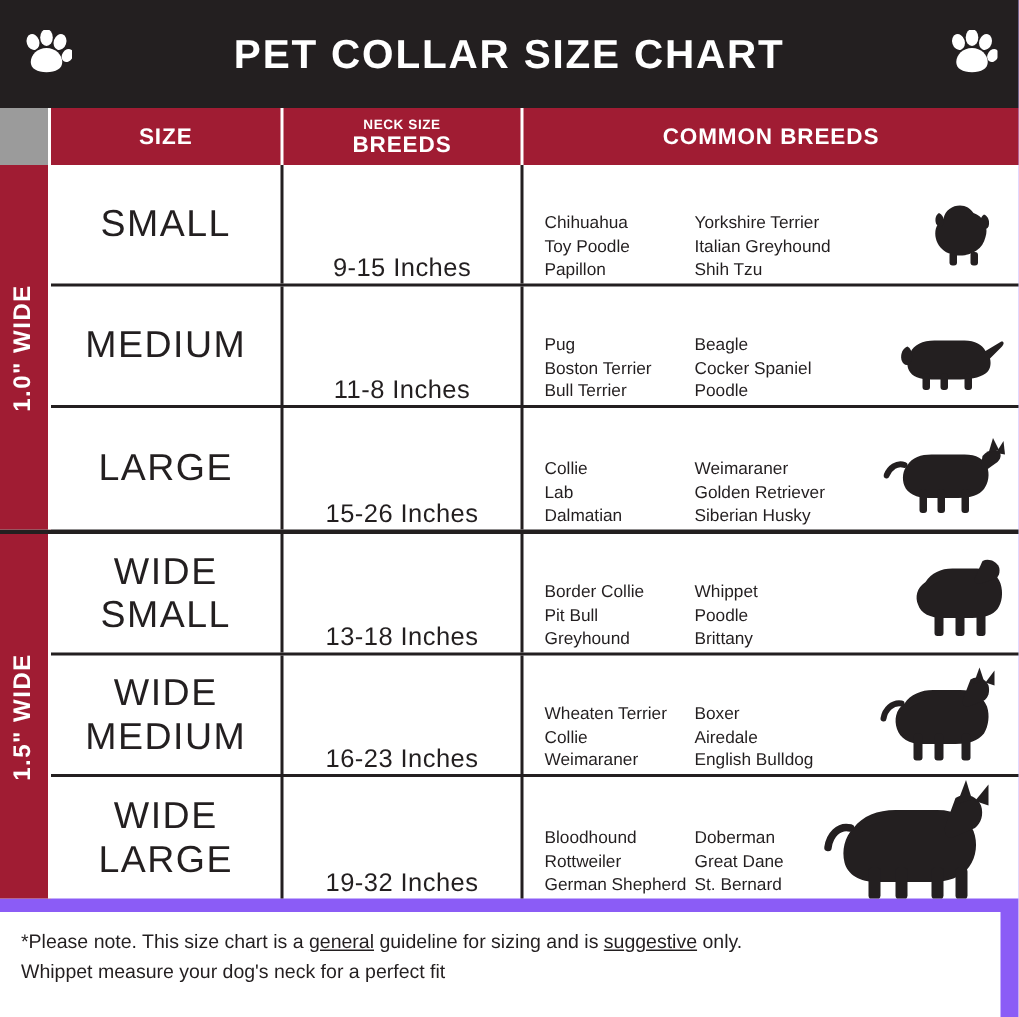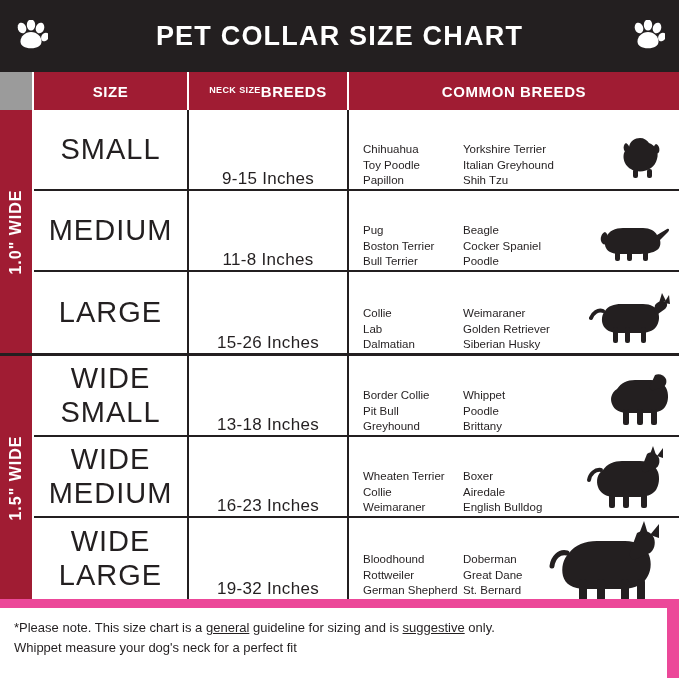--- a/index.html
+++ b/index.html
@@ -10,21 +10,21 @@
   body {
     width: 679px;
     height: 678px;
     font-family: "Liberation Sans", sans-serif;
     overflow: hidden;
   }
   .chart {
     position: relative;
     width: 679px;
     height: 678px;
-    background: #ec4899;
+    background: #8b5cf6;
     box-sizing: border-box;
   }
 
   
   .header {
     position: relative;
     height: 72px;
     background: #231f20;
     display: flex;
     align-items: center;
@@ -66,21 +66,21 @@
     font-size: 15px;
     font-weight: bold;
     letter-spacing: 0.6px;
     border-right: 2px solid #ffffff;
     box-sizing: border-box;
   }
   .colhead .ch:last-child { border-right: none; text-align: center; }
   .ch-size { flex: 0 0 155px; }
   .ch-length {
     flex: 0 0 160px;
-    flex-direction: row;
+    flex-direction: column;
     line-height: 1;
   }
   .ch-length .small-label {
     font-size: 9px;
     letter-spacing: 0.4px;
     margin-bottom: 1px;
   }
   .ch-breeds { flex: 1 1 auto; }
 
   
@@ -122,21 +122,21 @@
   .cell-size {
     flex: 0 0 155px;
     border-right: 2px solid #231f20;
     display: flex;
     align-items: center;
     justify-content: center;
     box-sizing: border-box;
     padding: 0 4px;
   }
   .cell-size .sz {
-    font-size: 29px;
+    font-size: 25px;
     font-weight: normal;
     letter-spacing: 1px;
     color: #231f20;
     text-align: center;
     line-height: 1.15;
   }
   .cell-length {
     flex: 0 0 160px;
     border-right: 2px solid #231f20;
     display: flex;

